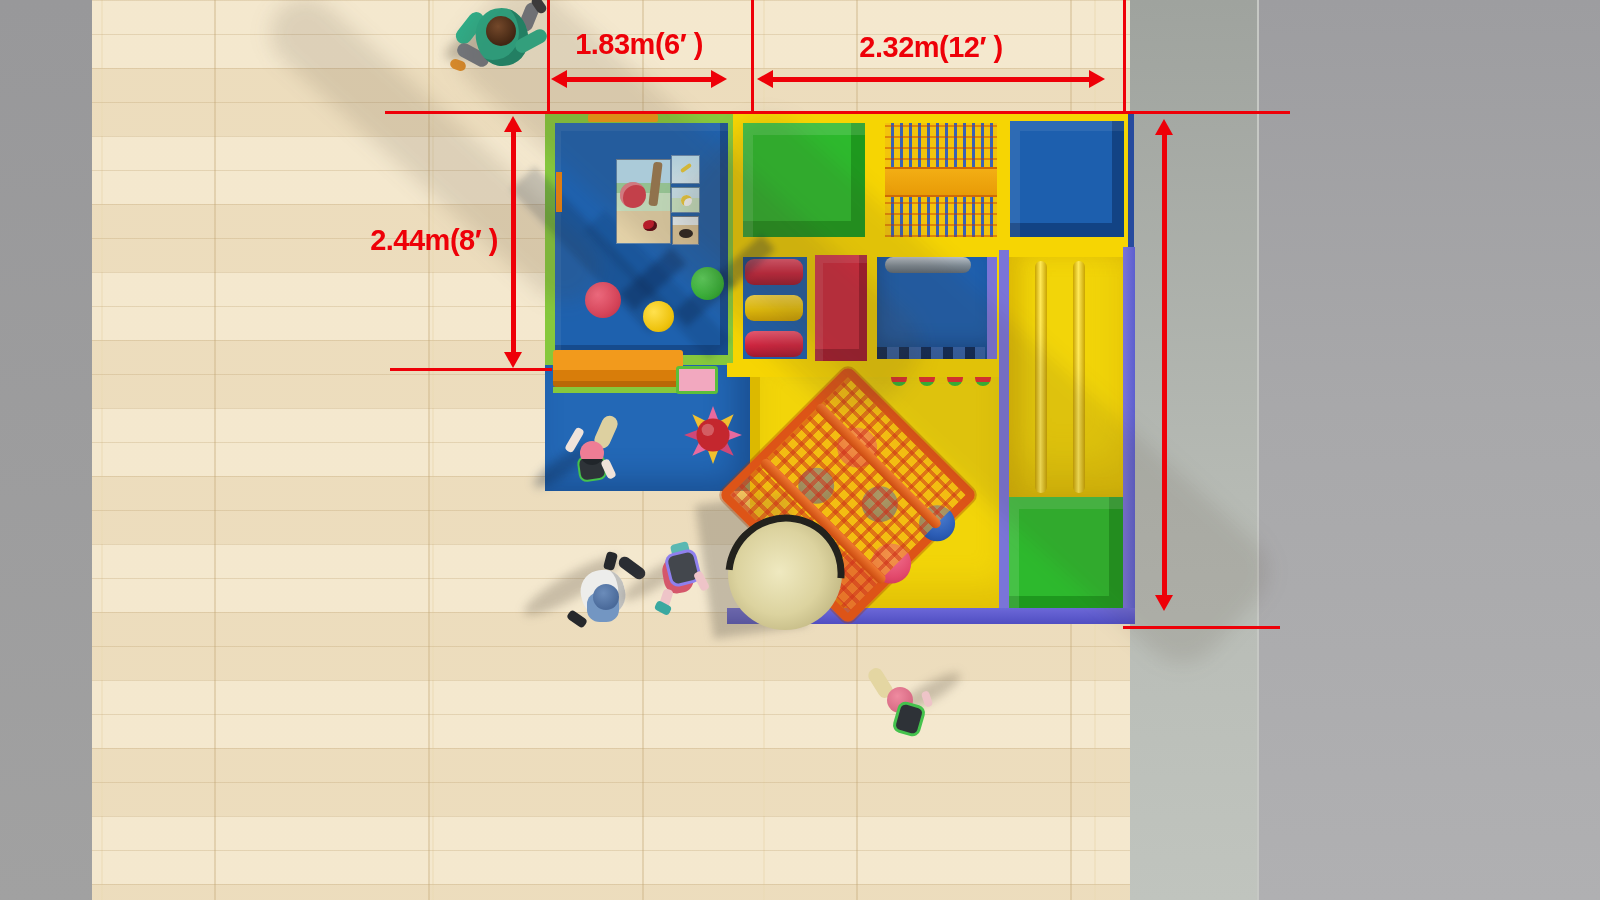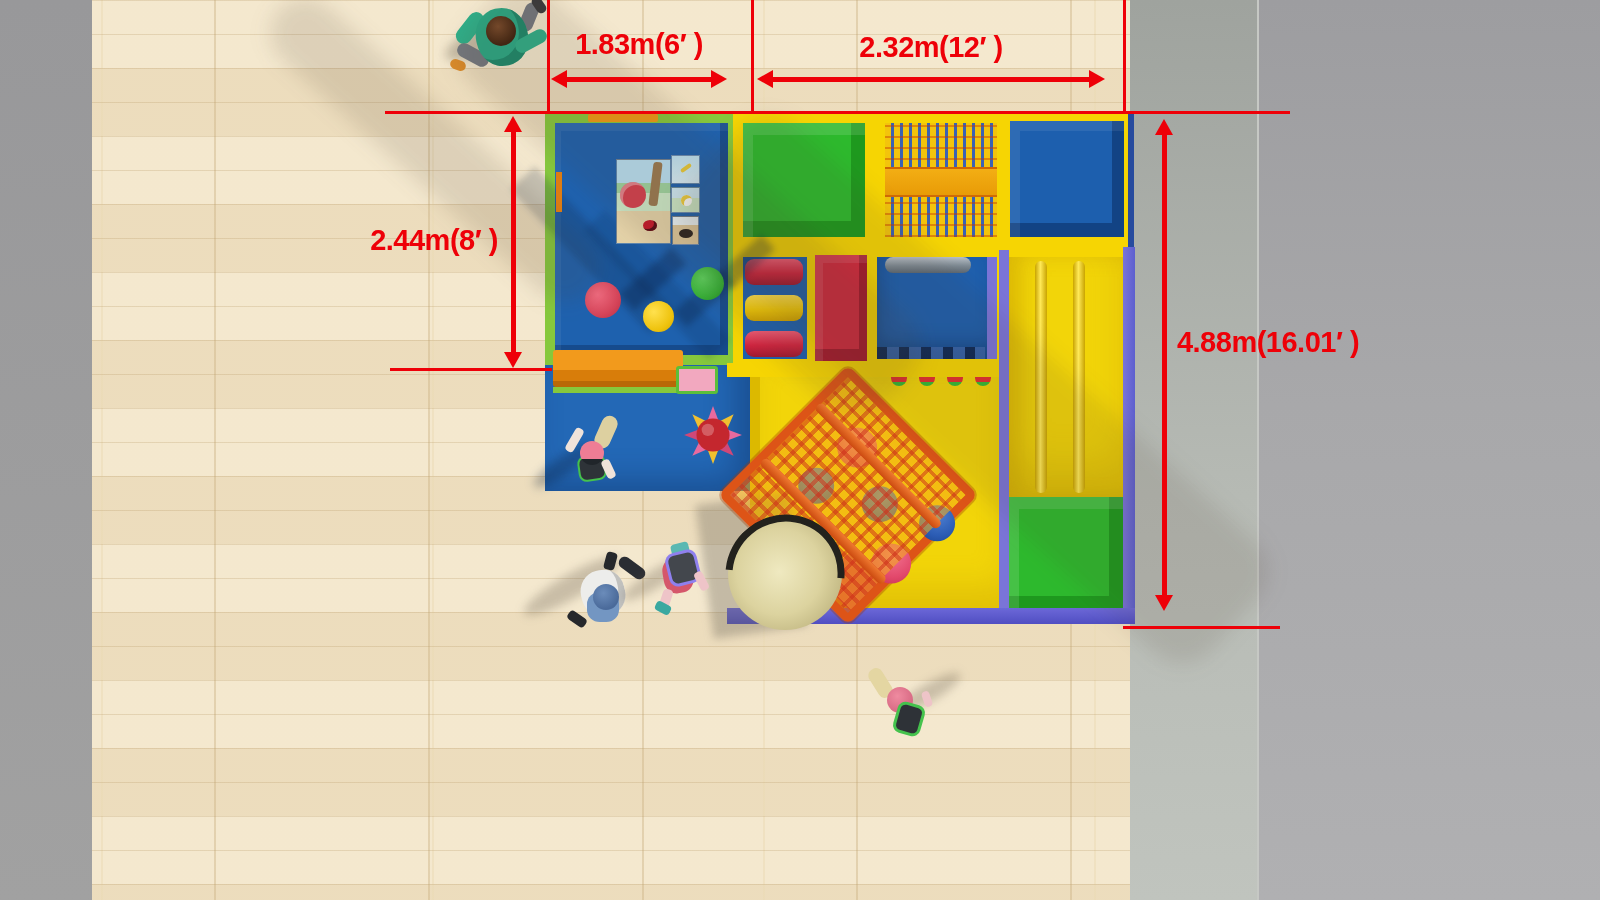--- a/index.html
+++ b/index.html
@@ -273,15 +273,14 @@
   </div>
   <div class="a v-arrow" style="left:1155px;top:119px;height:492px;">
     <div class="shaft"></div>
       <div class="ht"></div>
       <div class="hb"></div>
   </div>
 
   <div class="a dim-label" style="left:548px;top:28px;width:182px;">1.83m(6′ )</div>
   <div class="a dim-label" style="left:833px;top:31px;width:196px;">2.32m(12′ )</div>
   <div class="a dim-label" style="left:358px;top:224px;width:152px;">2.44m(8′ )</div>
-  <div class="a dim-label" style="left:1166px;top:326px;width:204px;">4.88m(16.01′ )</div>
 
 </div>
 
 </body></html>

